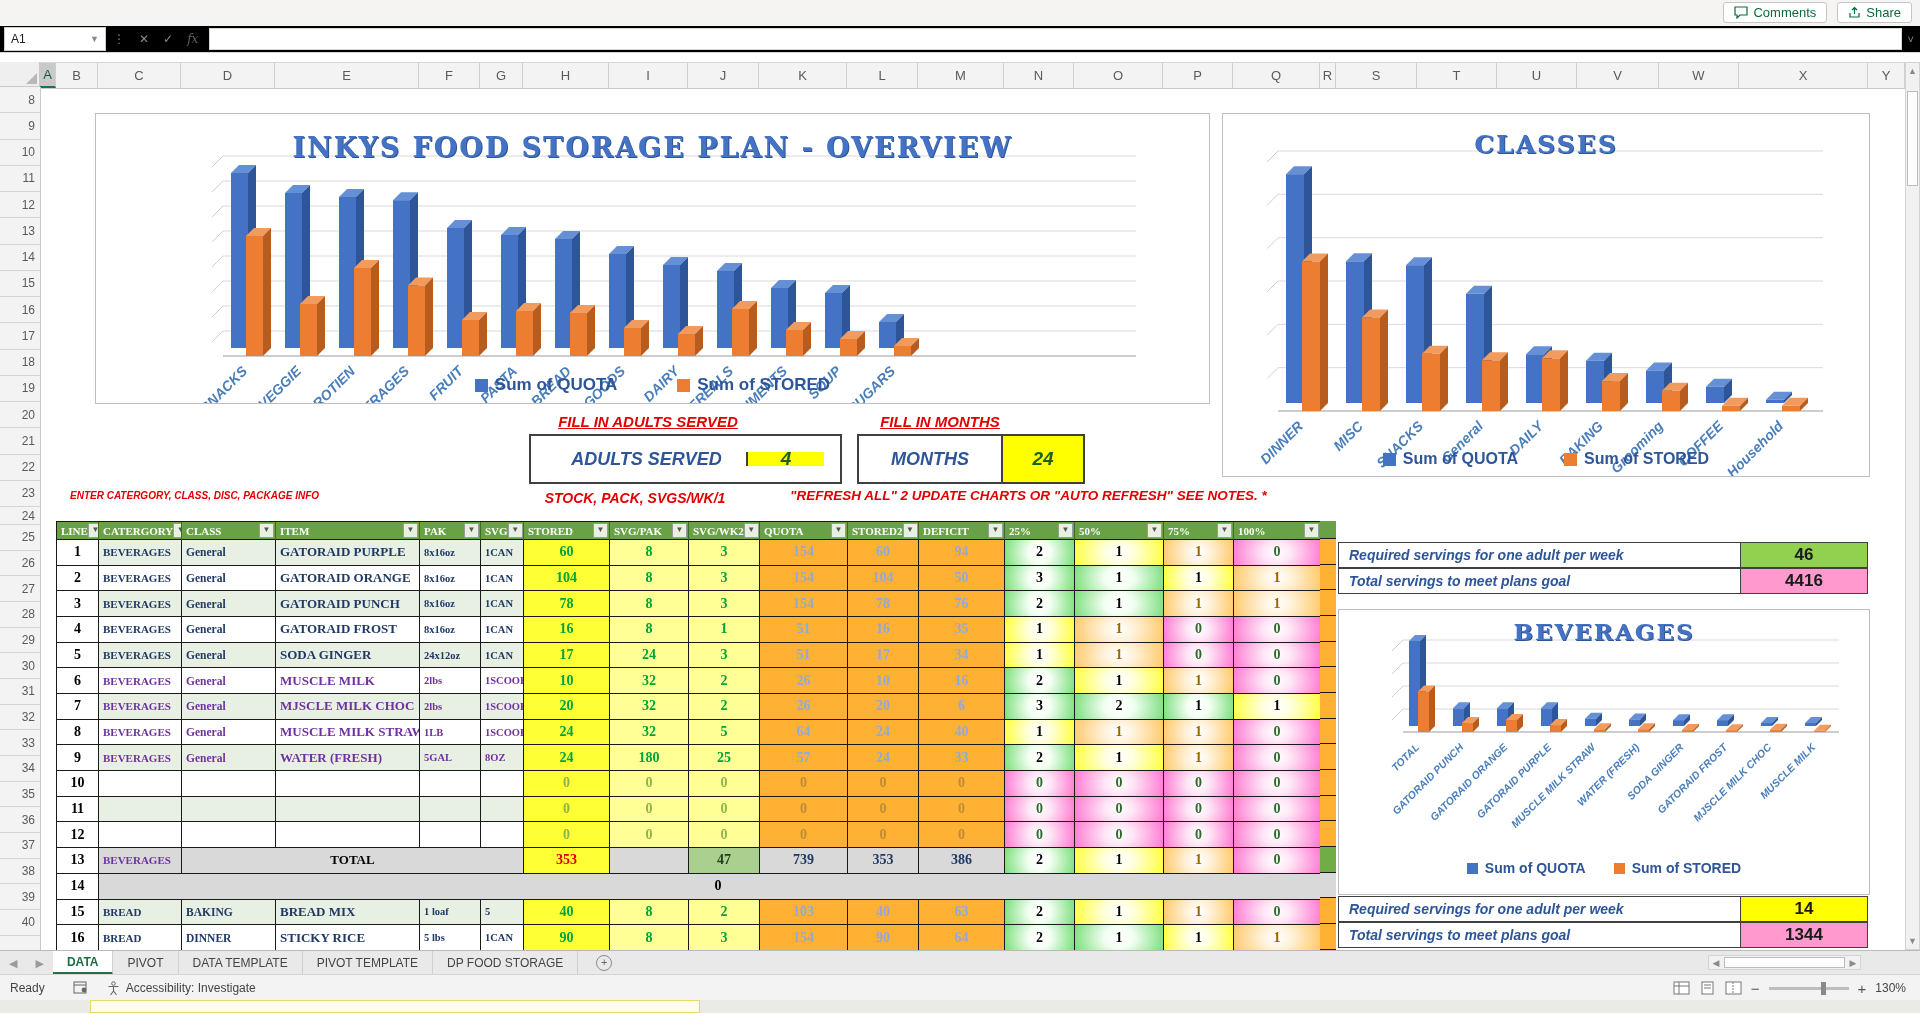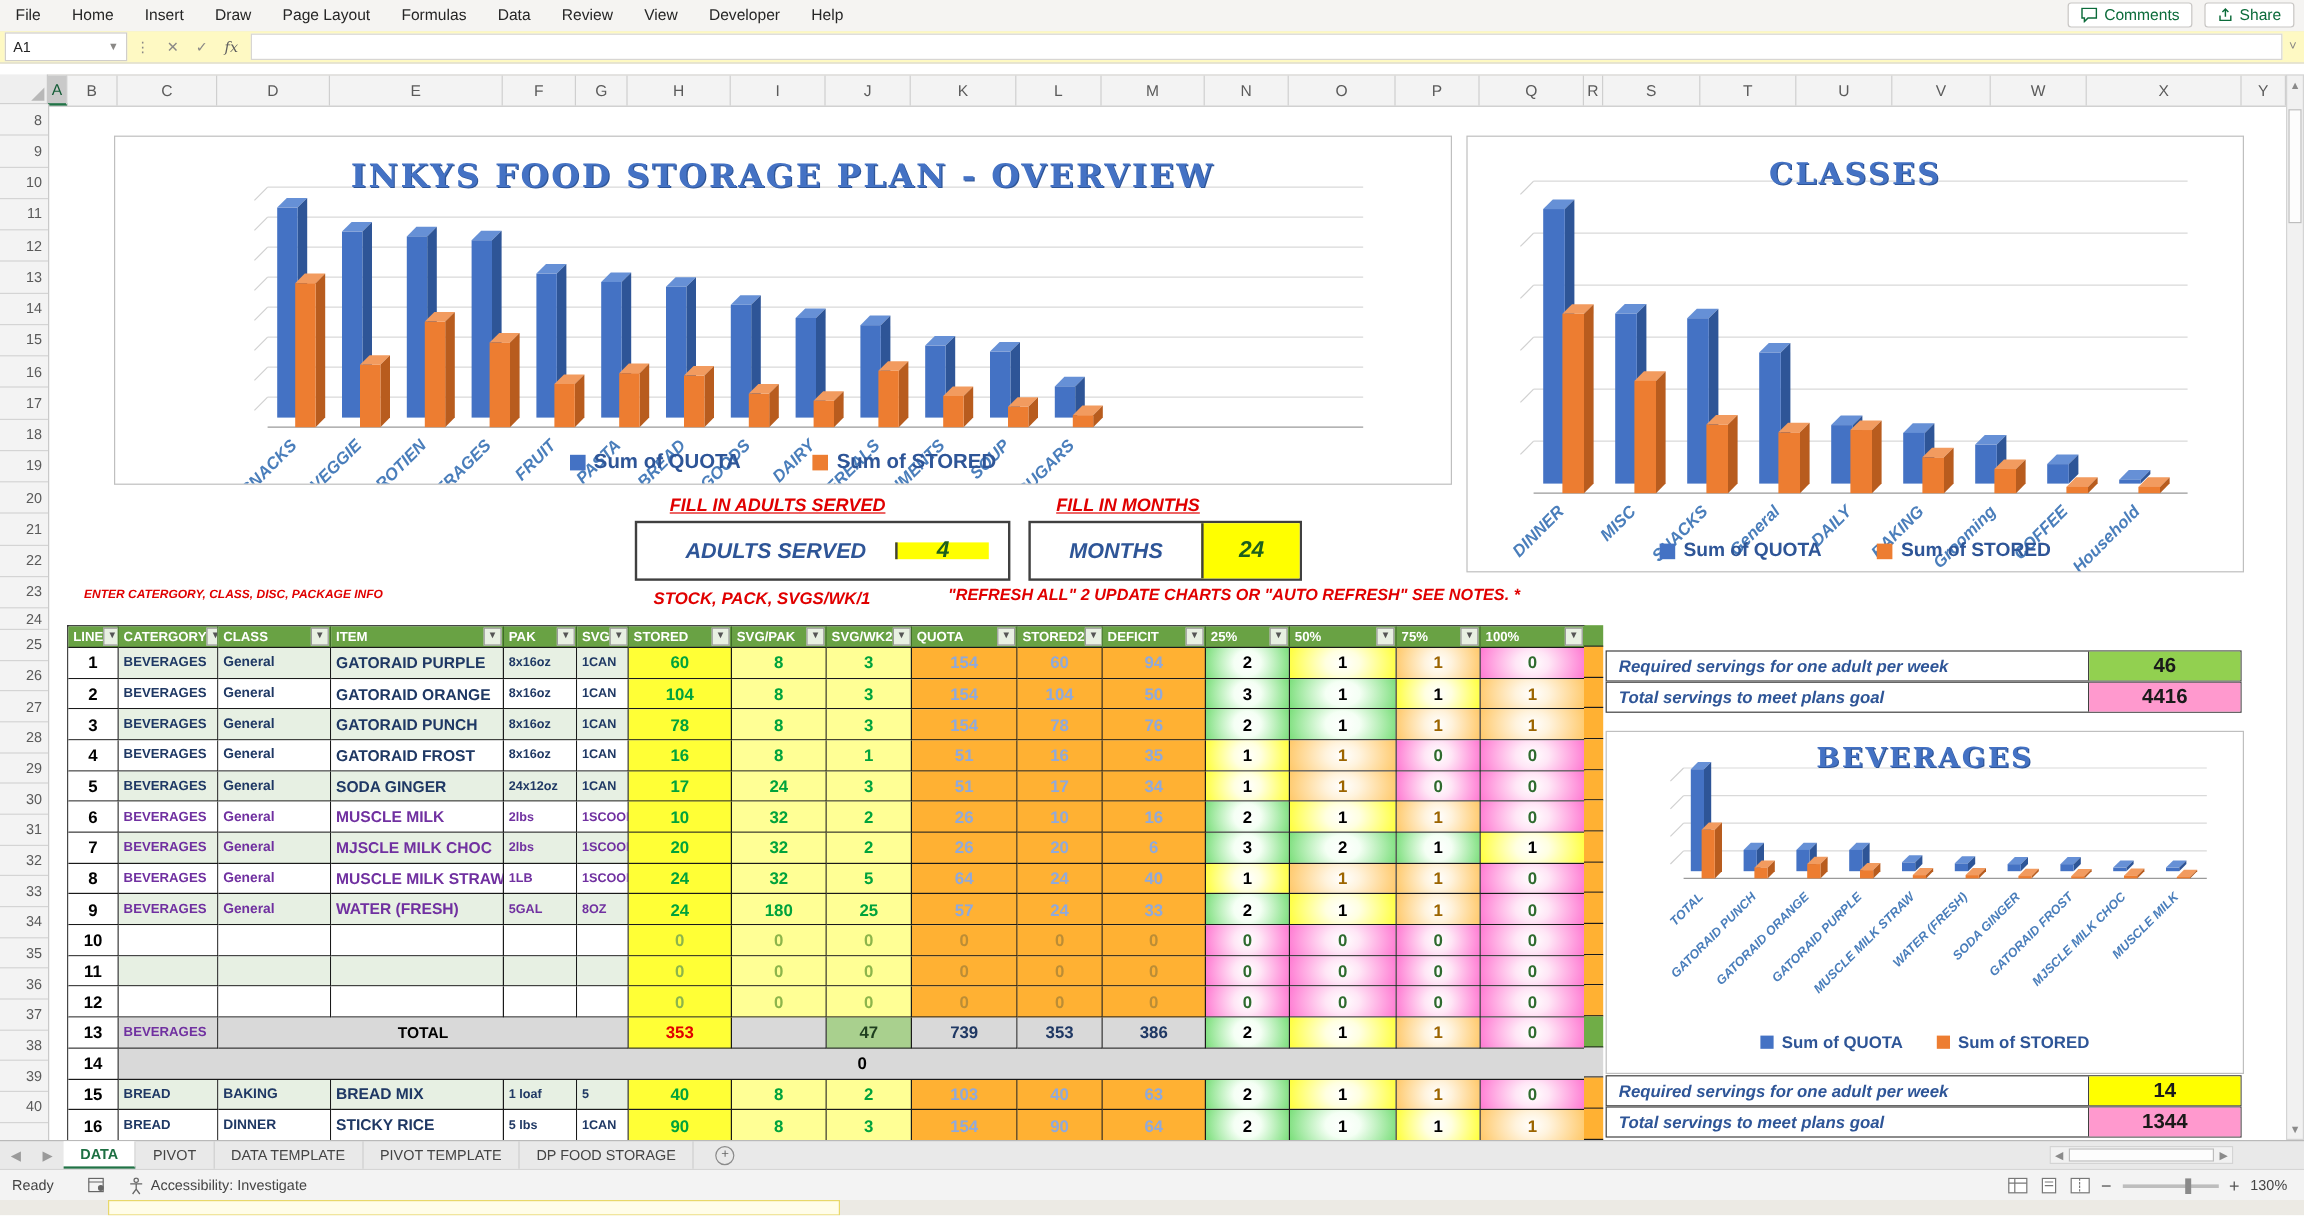--- a/index.html
+++ b/index.html
@@ -3,21 +3,21 @@
 <meta charset="utf-8">
 <style>
   html,body{margin:0;padding:0;background:#fff;font-family:"Liberation Sans",sans-serif;}
   #stage{position:relative;width:1920px;height:1013px;overflow:hidden;background:#fff;}
   .abs{position:absolute;}
   
   #menubar{left:0;top:0;width:1920px;height:26px;background:#f5f4f2;border-bottom:1px solid #e3e1de;display:flex;align-items:center;}
   .menu-item{font-size:13px;color:#262626;padding:0 13px;line-height:26px;cursor:default;}
   #menu-right{position:absolute;right:8px;top:2px;display:flex;gap:10px;}
   .chrome-btn{display:flex;align-items:center;gap:5px;border:1px solid #c8c6c4;background:#fff;border-radius:3px;padding:2px 10px;font-size:13px;color:#0b6b3a;}
-  #formulabar{left:0;top:26px;width:1920px;height:26px;background:#fef9c3;border-bottom:1px solid #d8d6d3;display:flex;align-items:center;}
+  #formulabar{left:0;top:26px;width:1920px;height:26px;background:#000000;border-bottom:1px solid #d8d6d3;display:flex;align-items:center;}
   #namebox{width:88px;height:20px;background:#fff;border:1px solid #d0cecb;margin-left:4px;font-size:12px;color:#222;padding:1px 6px;display:flex;align-items:center;justify-content:space-between;}
   .fb-ico{color:#8a8886;font-size:12px;margin:0 7px;}
   #fx-input{flex:1;height:20px;background:#fff;border:1px solid #d8d6d3;margin:0 6px 0 4px;}
   
   #colhdr{left:0;top:62px;width:1905px;height:25px;background:#f3f3f3;border-bottom:1px solid #c9c9c9;border-top:1px solid #d8d6d3;display:flex;}
   .colcell{border-right:1px solid #cfcfcf;font-size:13px;color:#5a5a5a;display:flex;align-items:center;justify-content:center;box-sizing:border-box;height:100%;}
   .colcell.sel{background:#c9c9c9;border-bottom:2px solid #217346;color:#135c36;}
   #corner{left:0;top:62px;width:40px;height:25px;background:#efefef;border-right:1px solid #c9c9c9;border-bottom:1px solid #c9c9c9;box-sizing:border-box;}
   #corner:after{content:"";position:absolute;right:2px;bottom:2px;border-left:11px solid transparent;border-bottom:11px solid #b8b8b8;}
   #rowhdr{left:0;top:87px;width:40px;background:#f3f3f3;border-right:1px solid #c9c9c9;}
@@ -31,21 +31,21 @@
   
   .rednote{color:#e00000;font-weight:bold;font-style:italic;font-size:15px;white-space:nowrap;}
   .redu{text-decoration:underline;}
   .vbox{background:#fff;border:2px solid #404040;box-sizing:border-box;display:flex;align-items:center;justify-content:center;}
   .vtext{font-size:19px;font-weight:bold;font-style:italic;color:#1f1f1f;white-space:nowrap;}
   .vtext .bl{color:#2e74b5;}
   .fillcell{background:#ffff00;font-size:19px;font-weight:bold;font-style:italic;color:#1d5f1d;display:flex;align-items:center;justify-content:center;border-left:2px solid #404040;box-sizing:border-box;height:100%;}
   .plabel{font-size:18px;font-weight:bold;font-style:italic;color:#2e5597;}
   
   #ftable{left:56px;top:521px;}
-  .trow{display:flex;position:absolute;left:0;}
+  .trow{display:flex;position:absolute;left:0;font-family:Liberation Serif, serif;}
   .tcell{box-sizing:border-box;border-right:1px solid #1a1a1a;border-bottom:1px solid #1a1a1a;display:flex;align-items:center;justify-content:center;font-weight:bold;overflow:hidden;white-space:nowrap;}
   .hcell{background:#69a244;color:#fff;font-size:11px;justify-content:space-between;padding:0 1px 0 4px;border-right:1px solid #3f6b28;border-bottom:1px solid #1a1a1a;}
   .filter{width:13px;height:13px;background:#e8f0e2;border:1px solid #9a9a9a;color:#555;font-size:8px;line-height:11px;text-align:center;flex:0 0 13px;}
   .num{font-size:14px;}
   .txtL{justify-content:flex-start;padding-left:4px;}
   .grn{color:#00a33c;} .qblue{color:#8fa9dc;} .zy{color:#8db54b;} .zo{color:#bc8d35;}
   .navy{color:#1f3864;} .purp{color:#7030a0;}
   .bg-a{background:#e7f0e3;} .bg-b{background:#ffffff;}
   .y1{background:#ffff36;} .y2{background:#ffff95;} .org{background:#ffb133;}
   .c-g{background:radial-gradient(ellipse 65% 170% at 50% 50%,#ffffff 0%,#f4fff4 25%,#66d966 92%);color:#000;}
@@ -69,33 +69,20 @@
   .sb-thumb{background:#fdfdfd;border:1px solid #bdbdbd;box-sizing:border-box;}
   .sb-arr{color:#8a8a8a;font-size:9px;display:flex;align-items:center;justify-content:center;}
   svg text{font-family:"Liberation Sans",sans-serif;}
 </style>
 </head>
 <body>
 
 <div id="stage">
 
   <div id="menubar" class="abs">
-    <div id="menu-items" style="display:flex;">
-        <div class="menu-item">File</div>
-        <div class="menu-item">Home</div>
-        <div class="menu-item">Insert</div>
-        <div class="menu-item">Draw</div>
-        <div class="menu-item">Page Layout</div>
-        <div class="menu-item">Formulas</div>
-        <div class="menu-item">Data</div>
-        <div class="menu-item">Review</div>
-        <div class="menu-item">View</div>
-        <div class="menu-item">Developer</div>
-        <div class="menu-item">Help</div>
-      </div>
     <div id="menu-right">
       <div class="chrome-btn">
         <svg width="14" height="13" viewBox="0 0 14 13">
             <path d="M1 1h12v8H6l-3 3v-3H1z" fill="none" stroke="#0b6b3a" stroke-width="1.2"></path>
           </svg>
         <span>Comments</span>
       </div>
       <div class="chrome-btn">
         <svg width="13" height="13" viewBox="0 0 13 13">
             <path d="M2 7v4h9V7M6.5 8V1.5M4 4l2.5-2.5L9 4" fill="none" stroke="#0b6b3a" stroke-width="1.2"></path>

